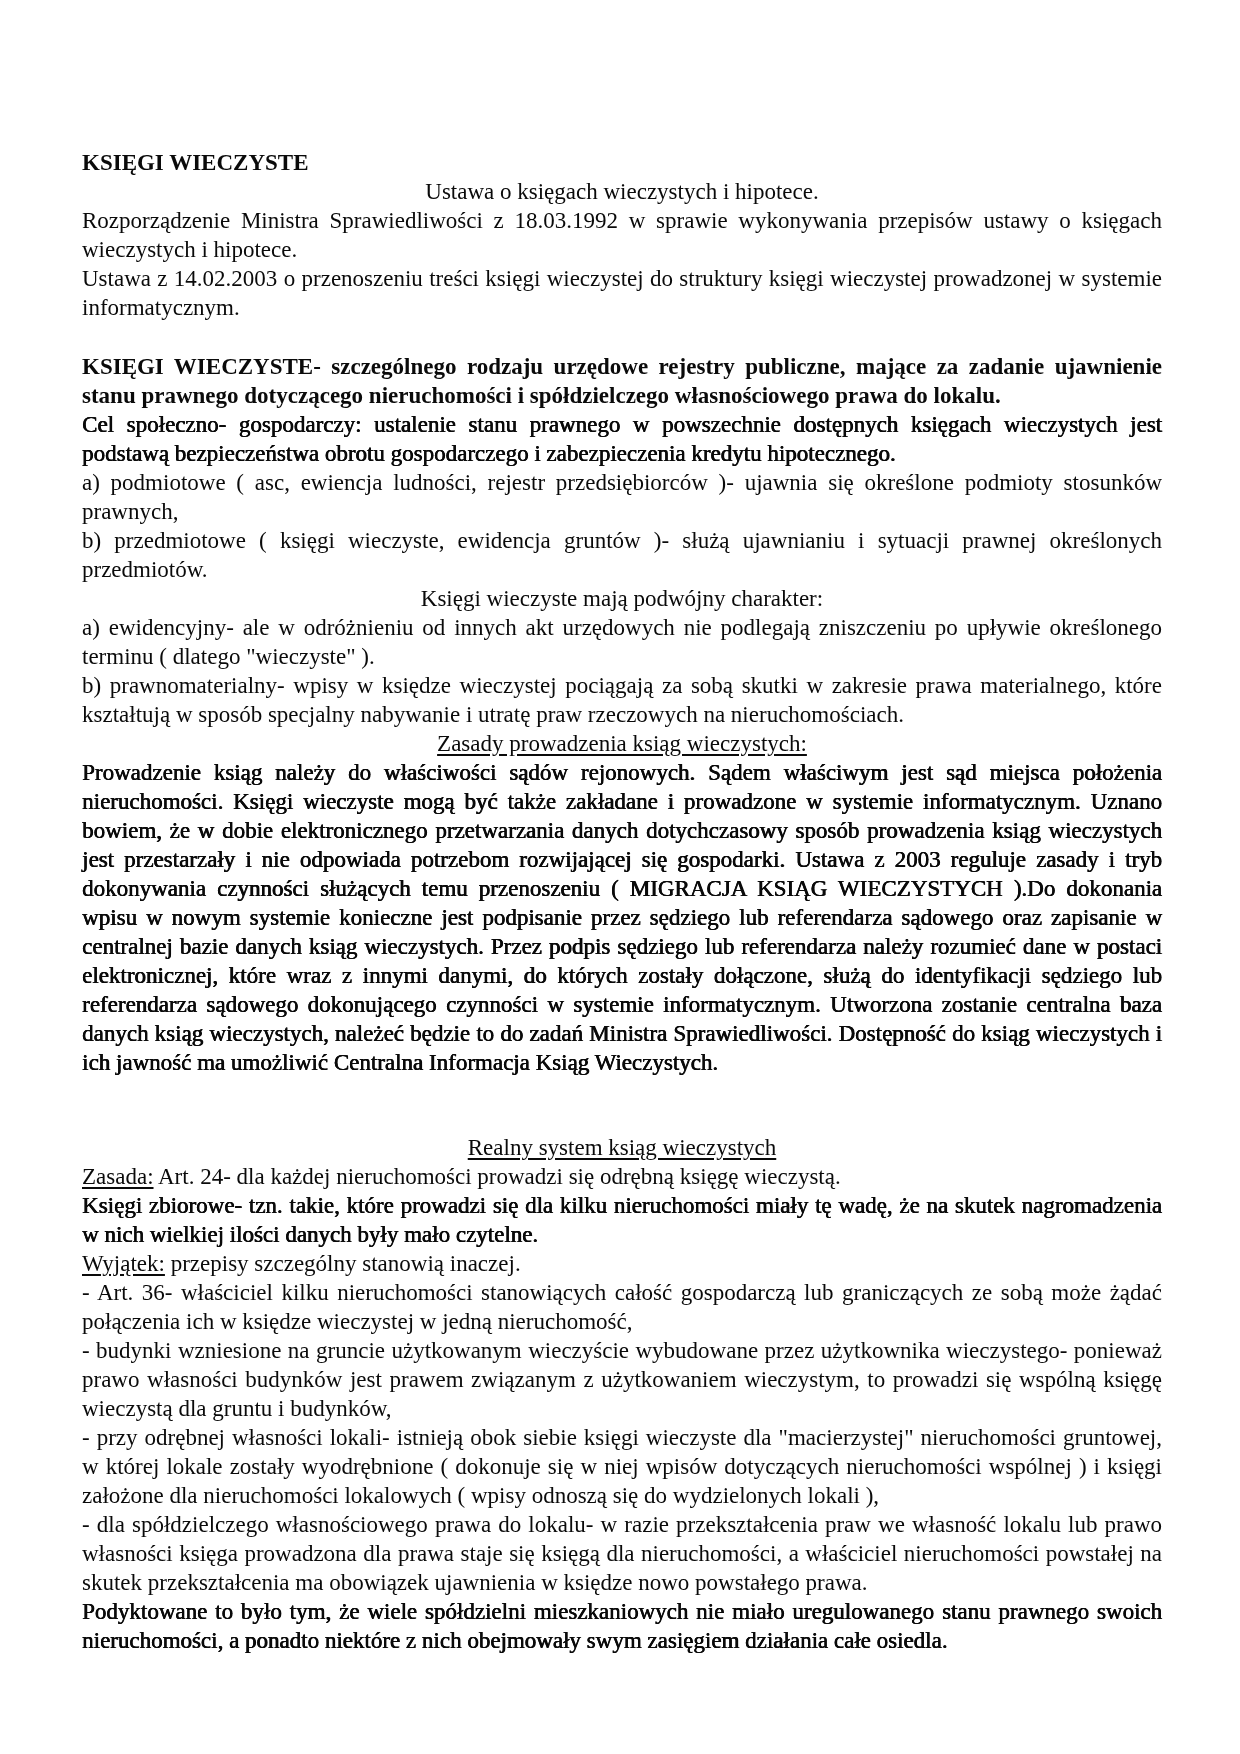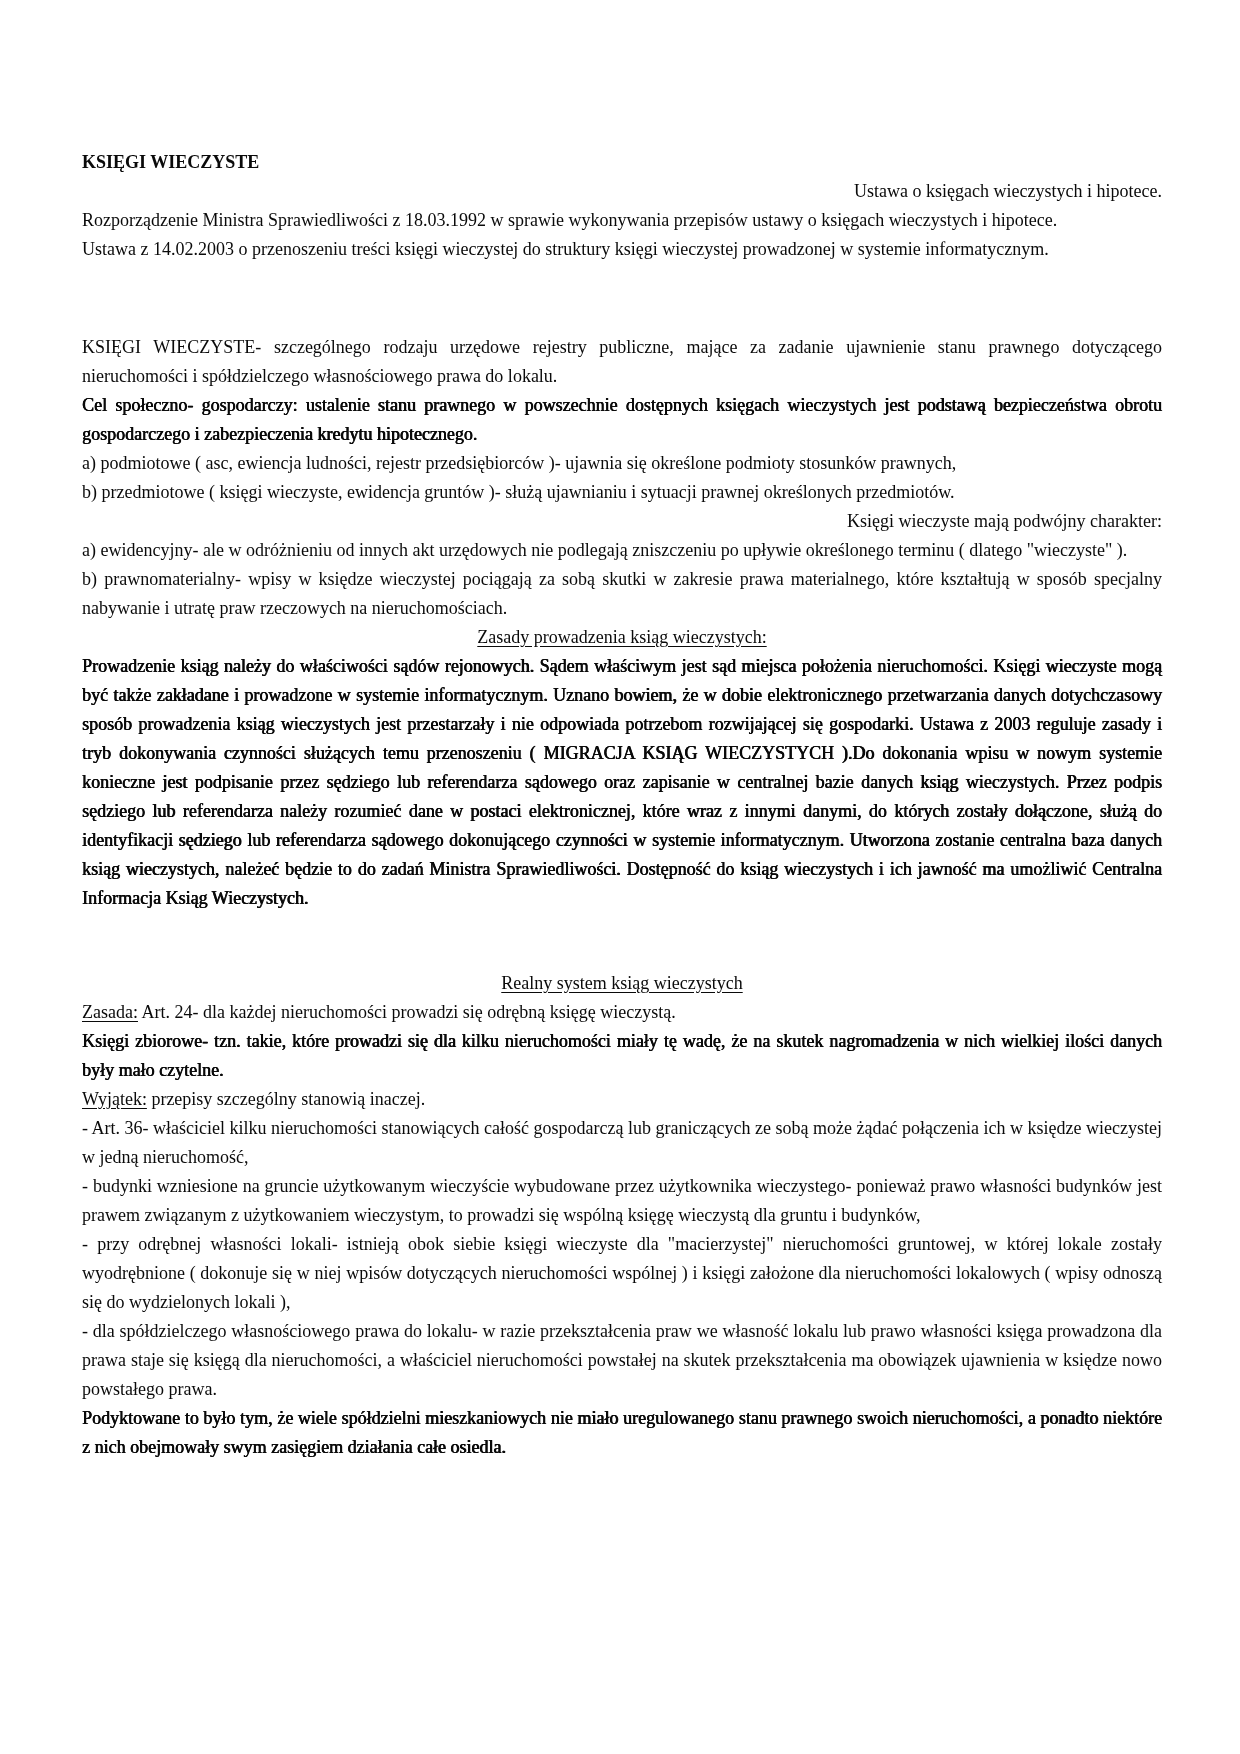--- a/index.html
+++ b/index.html
@@ -10,27 +10,27 @@
     background: #ffffff;
     color: #0a0a0a;
     font-family: "Liberation Serif", "DejaVu Serif", serif;
     overflow: hidden;
   }
   .content {
     position: absolute;
     left: 82px;
     top: 148px;
     width: 1080px;
-    font-size: 18px;
+    font-size: 23px;
     line-height: 29px;
   }
   p { margin: 0; text-align: justify; }
-  .left { text-align: right; }
+  .left { text-align: center; }
   .title { font-weight: bold; text-align: left; }
-  .b { font-weight: normal; margin-top: 39px; }
+  .b { font-weight: bold; }
   
   .sb { text-shadow: 0.55px 0 0 currentColor, 0 0.3px 0 currentColor; }
   .u { text-decoration: underline; text-underline-offset: 3px; }
   .heading-u { text-align: center; }
   .gap1 { height: 30px; }
   .gap2 { height: 56px; }
 </style>
 </head>
 <body>
 

